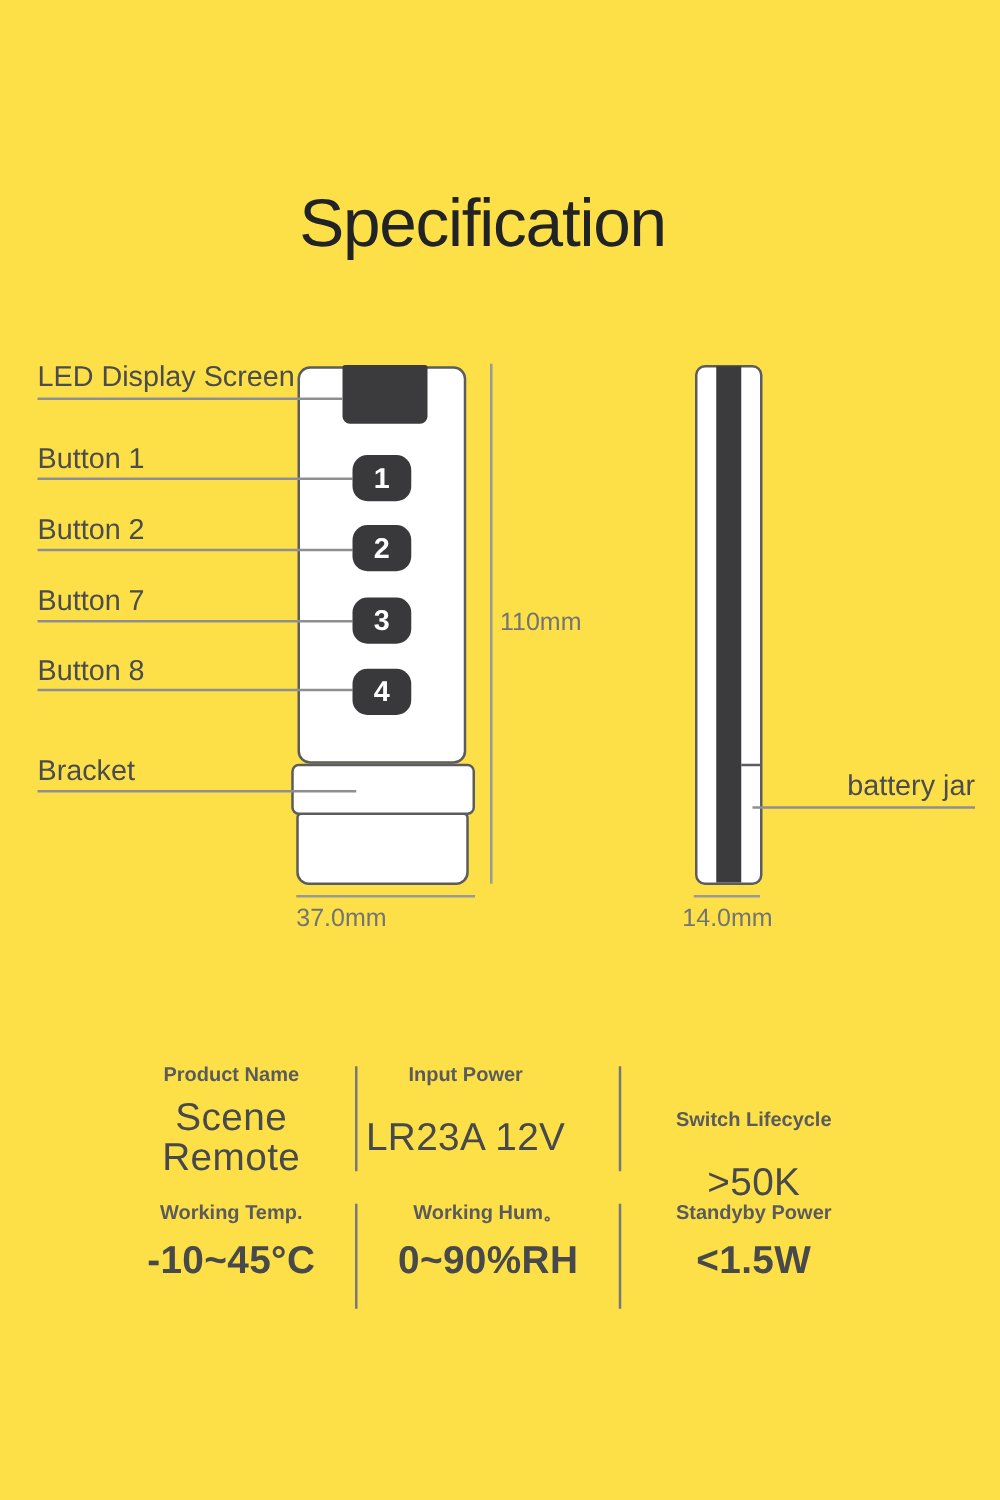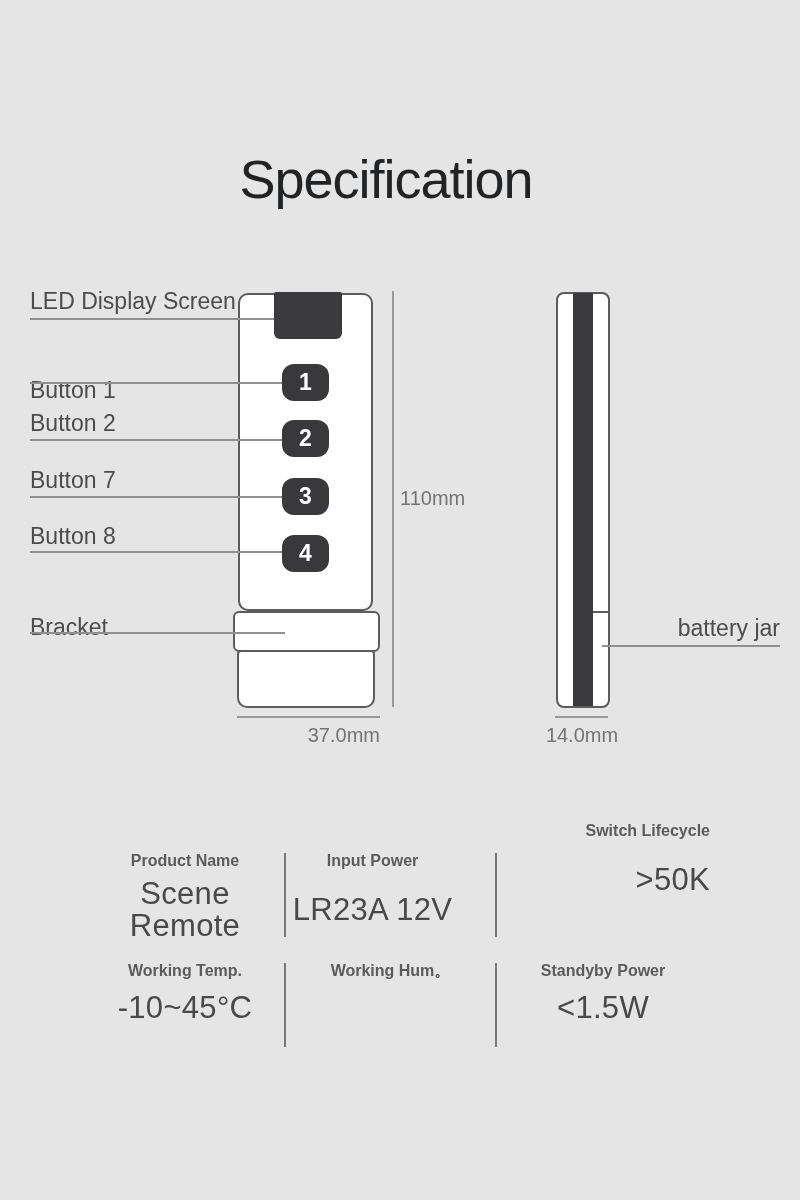--- a/index.html
+++ b/index.html
@@ -1,17 +1,17 @@
 <!DOCTYPE html>
 <html><head>
 <meta charset="utf-8">
 <style>
   html,body{margin:0;padding:0;background:#ffffff;}
   #canvas{
-    position:relative;width:800px;height:1200px;background:#e5e5e5;overflow:hidden;
+    position:relative;width:800px;height:1200px;background:#fde047;overflow:hidden;
     font-family:"Liberation Sans","DejaVu Sans",sans-serif;
   }
   .abs{position:absolute;}
   .title{
     left:0;width:772px;top:148px;text-align:center;
     font-size:54px;font-weight:300;color:#222325;letter-spacing:-1px;
   }
   .part-label{left:30px;font-size:23px;color:#4b4c4e;white-space:nowrap;}
   .leader{height:1.5px;background:#8f8f91;z-index:6;}
   .outline{border:2px solid #5b5c5e;background:#ffffff;box-sizing:border-box;}
@@ -22,21 +22,21 @@
     z-index:7;
   }
   .dimline{background:#98999b;}
   .dimtext{font-size:20px;color:#737476;white-space:nowrap;}
   .divider{width:2px;background:#77787a;}
   .cell{display:flex;flex-direction:column;align-items:center;text-align:center;}
   .cell .lbl{font-size:16px;font-weight:600;color:#5a5b5d;line-height:20px;padding-top:3px;}
   .cell .val{display:flex;flex-direction:column;justify-content:center;align-items:center;
     font-size:31px;color:#48494b;line-height:32px;letter-spacing:0.3px;white-space:nowrap;}
   .r1 .val{min-height:66px;margin-top:6px;}
-  .r2 .val{min-height:46px;margin-top:4px;}
+  .r2 .val{min-height:46px;margin-top:4px;font-weight:bold;}
 </style>
 </head>
 <body>
 
 <div id="canvas">
 
   <div class="abs title">Specification</div>
 
   <div class="abs outline" style="left:238px;top:293px;width:135px;height:318px;border-radius:10px;z-index:1;"></div>
 
@@ -47,40 +47,40 @@
   <div class="abs darkfill" style="left:274px;top:292px;width:68px;height:47px;border-radius:2px 2px 6px 6px;z-index:5;"></div>
 
   <div class="abs btn" style="top:364px;">1</div>
   <div class="abs btn" style="top:420px;">2</div>
   <div class="abs btn" style="top:478px;">3</div>
   <div class="abs btn" style="top:535px;">4</div>
 
   <div class="abs part-label" style="top:288px;">LED Display Screen</div>
   <div class="abs leader" style="left:30px;top:318px;width:244px;"></div>
 
-  <div class="abs part-label" style="top:353px;margin-top:24px;">Button 1</div>
+  <div class="abs part-label" style="top:353px;">Button 1</div>
   <div class="abs leader" style="left:30px;top:382px;width:252px;"></div>
 
   <div class="abs part-label" style="top:410px;">Button 2</div>
   <div class="abs leader" style="left:30px;top:439px;width:252px;"></div>
 
   <div class="abs part-label" style="top:467px;">Button 7</div>
   <div class="abs leader" style="left:30px;top:496px;width:252px;"></div>
 
   <div class="abs part-label" style="top:523px;">Button 8</div>
   <div class="abs leader" style="left:30px;top:551px;width:252px;"></div>
 
-  <div class="abs part-label" style="top:603px;margin-top:11px;">Bracket</div>
+  <div class="abs part-label" style="top:603px;">Bracket</div>
   <div class="abs leader" style="left:30px;top:632px;width:255px;"></div>
 
   <div class="abs dimline" style="left:392px;top:291px;width:1.5px;height:416px;"></div>
   <div class="abs dimtext" style="left:400px;top:487px;">110mm</div>
 
   <div class="abs dimline" style="left:237px;top:716px;width:143px;height:1.5px;"></div>
-  <div class="abs dimtext" style="left:237px;top:724px;width:143px;text-align:right;">37.0mm</div>
+  <div class="abs dimtext" style="left:237px;top:724px;width:143px;text-align:left;">37.0mm</div>
 
   <div class="abs outline" style="left:556px;top:292px;width:54px;height:416px;border-radius:8px;z-index:1;"></div>
   <div class="abs darkfill" style="left:573px;top:293px;width:20px;height:413px;z-index:2;"></div>
   <div class="abs" style="left:593px;top:611px;width:15px;height:2px;background:#5b5c5e;z-index:3;"></div>
 
   <div class="abs part-label" style="left:602px;top:615px;width:178px;text-align:right;">battery jar</div>
   <div class="abs leader" style="left:602px;top:645px;width:178px;"></div>
 
   <div class="abs dimline" style="left:555px;top:716px;width:53px;height:1.5px;"></div>
   <div class="abs dimtext" style="left:518px;top:724px;width:128px;text-align:center;">14.0mm</div>
@@ -93,36 +93,39 @@
     </div>
   </div>
   <div class="abs divider" style="left:284px;top:853px;height:84px;"></div>
   <div class="abs cell r1" style="left:285px;top:848px;width:175px;">
     <div class="lbl">Input Power</div>
     <div class="val">
       <span>LR23A 12V</span>
     </div>
   </div>
   <div class="abs divider" style="left:495px;top:853px;height:84px;"></div>
-  <div class="abs cell r1" style="left:496px;top:818px;width:214px;align-items:flex-end;">
+  <div class="abs cell r1" style="left:496px;top:884px;width:214px;">
     <div class="lbl">Switch Lifecycle</div>
     <div class="val">
       <span>&gt;50K</span>
     </div>
   </div>
 
   <div class="abs cell r2" style="left:85px;top:958px;width:200px;">
     <div class="lbl">Working Temp.</div>
     <div class="val">
       <span>-10~45°C</span>
     </div>
   </div>
   <div class="abs divider" style="left:284px;top:963px;height:84px;"></div>
   <div class="abs cell r2" style="left:285px;top:958px;width:211px;">
     <div class="lbl">Working Hum。</div>
+    <div class="val">
+      <span>0~90%RH</span>
+    </div>
   </div>
   <div class="abs divider" style="left:495px;top:963px;height:84px;"></div>
   <div class="abs cell r2" style="left:496px;top:958px;width:214px;">
     <div class="lbl">Standyby Power</div>
     <div class="val">
       <span>&lt;1.5W</span>
     </div>
   </div>
 
 </div>

